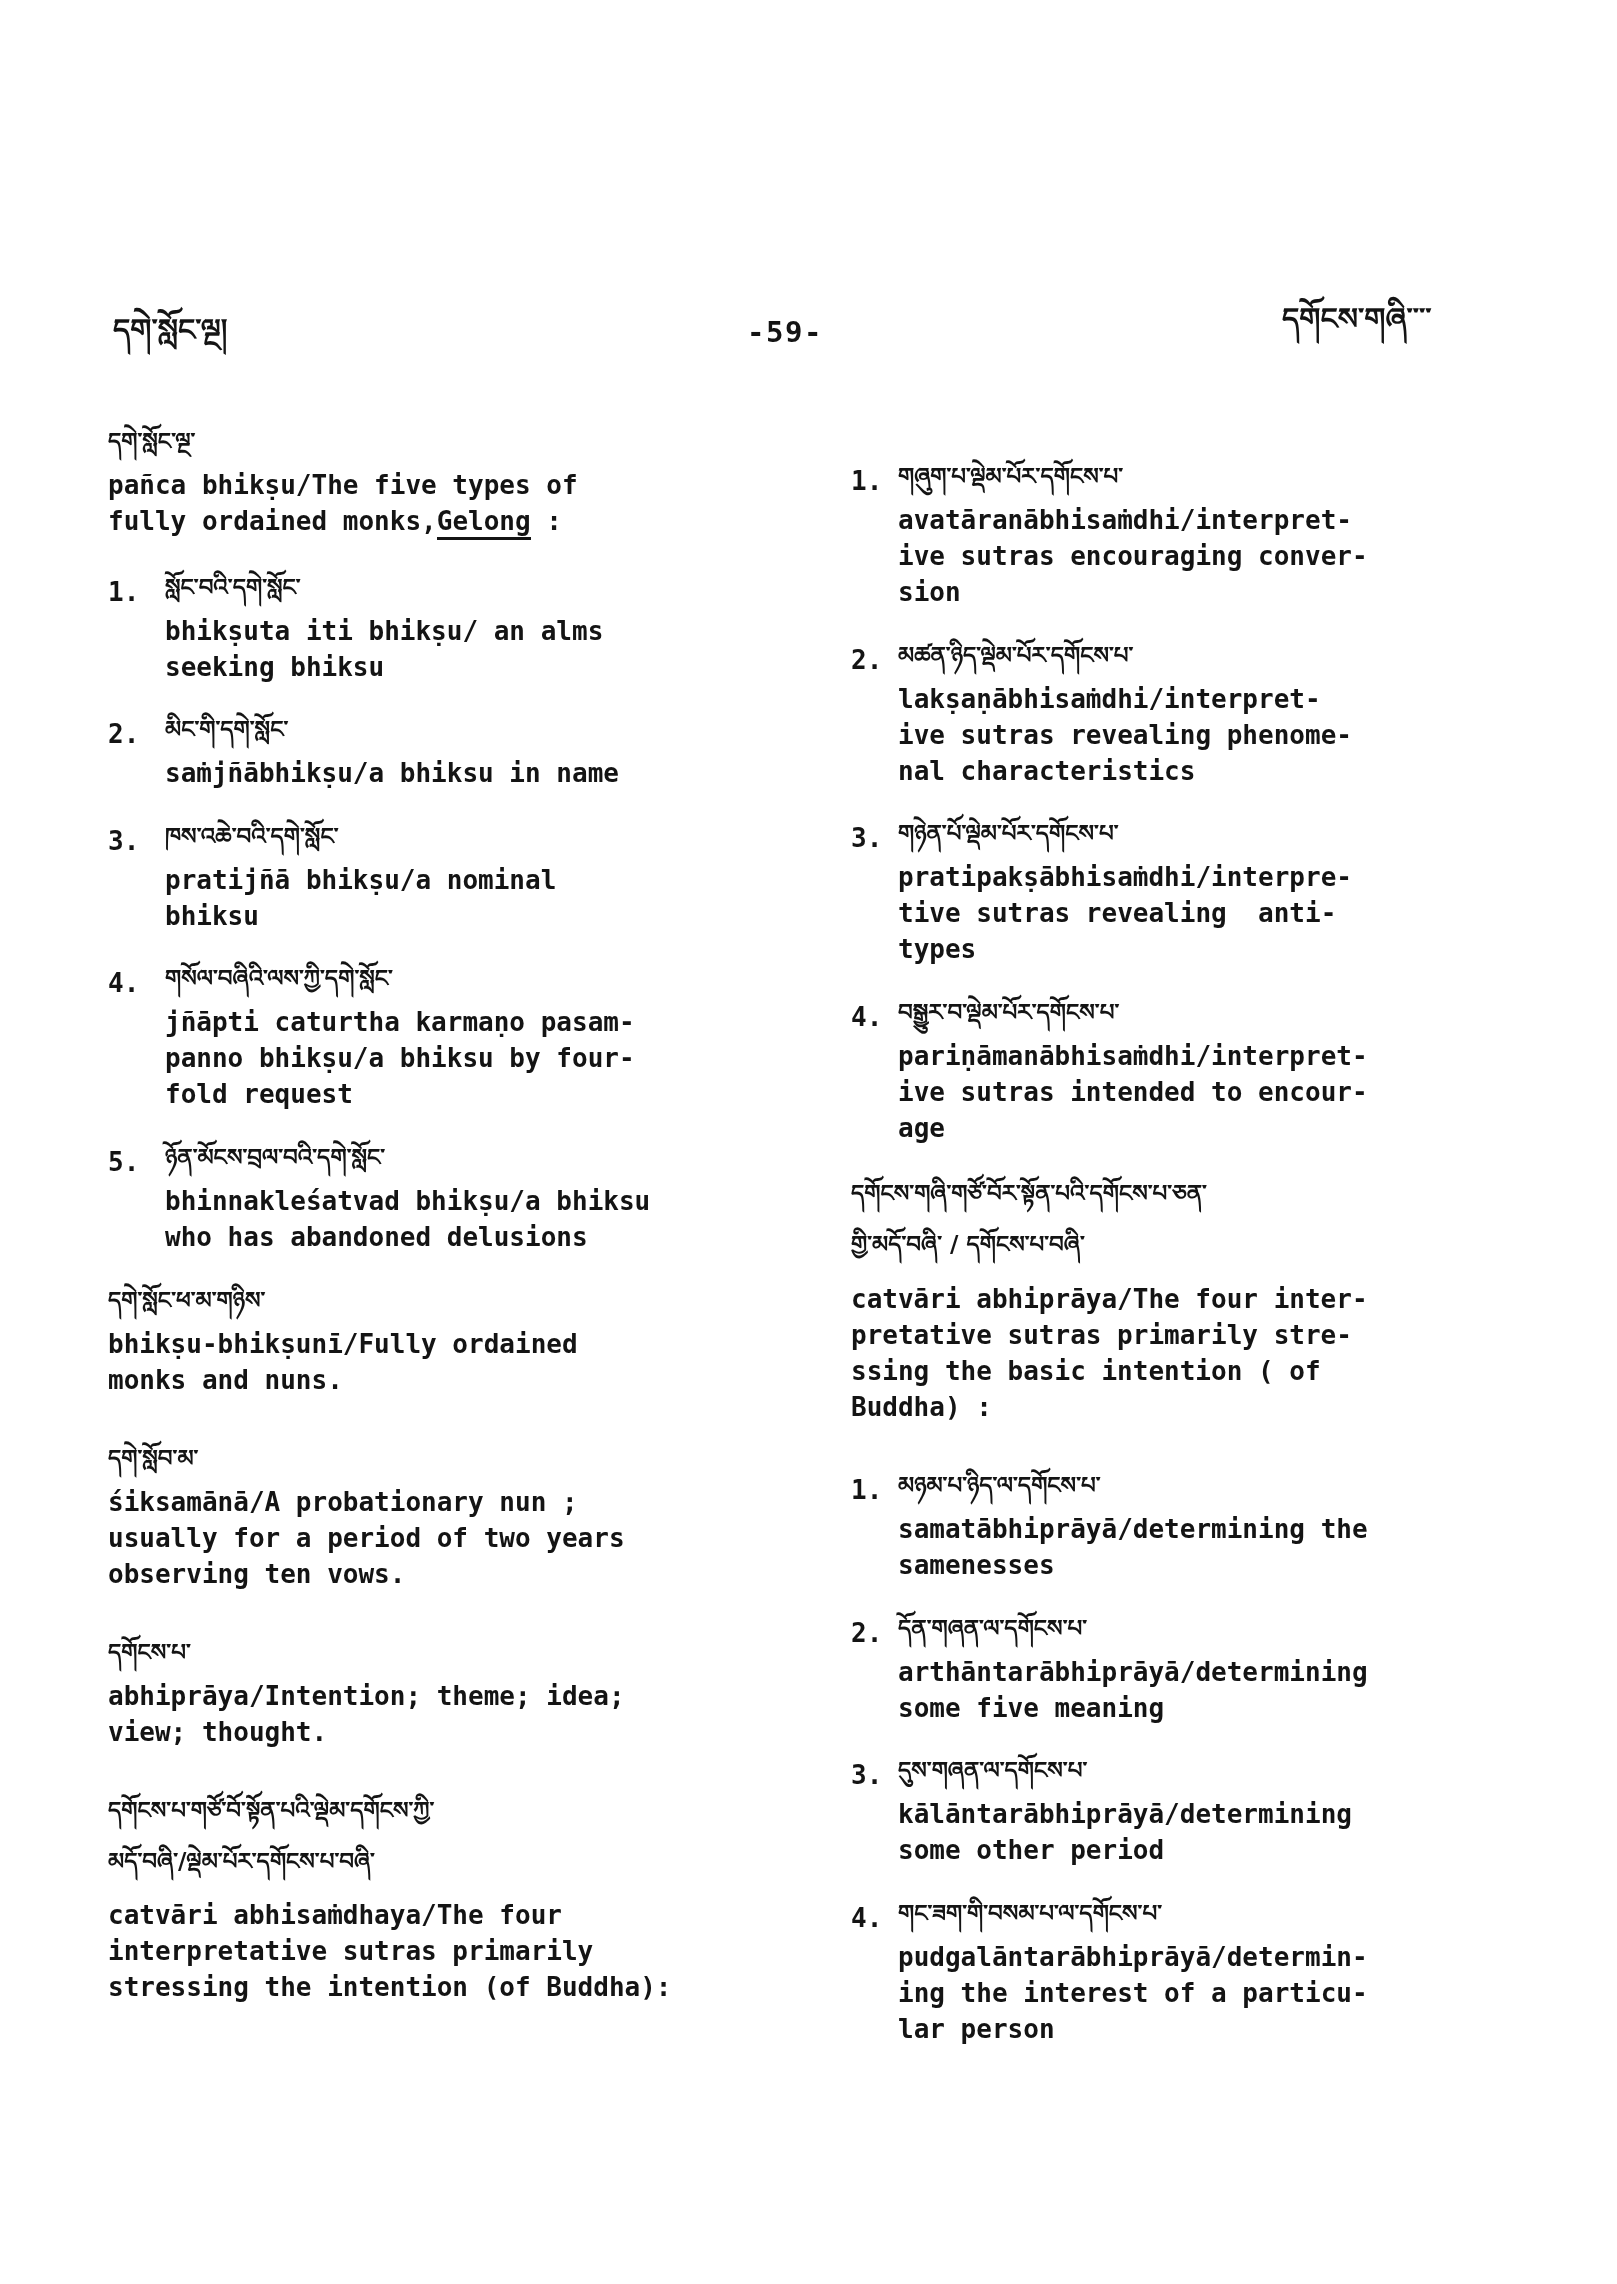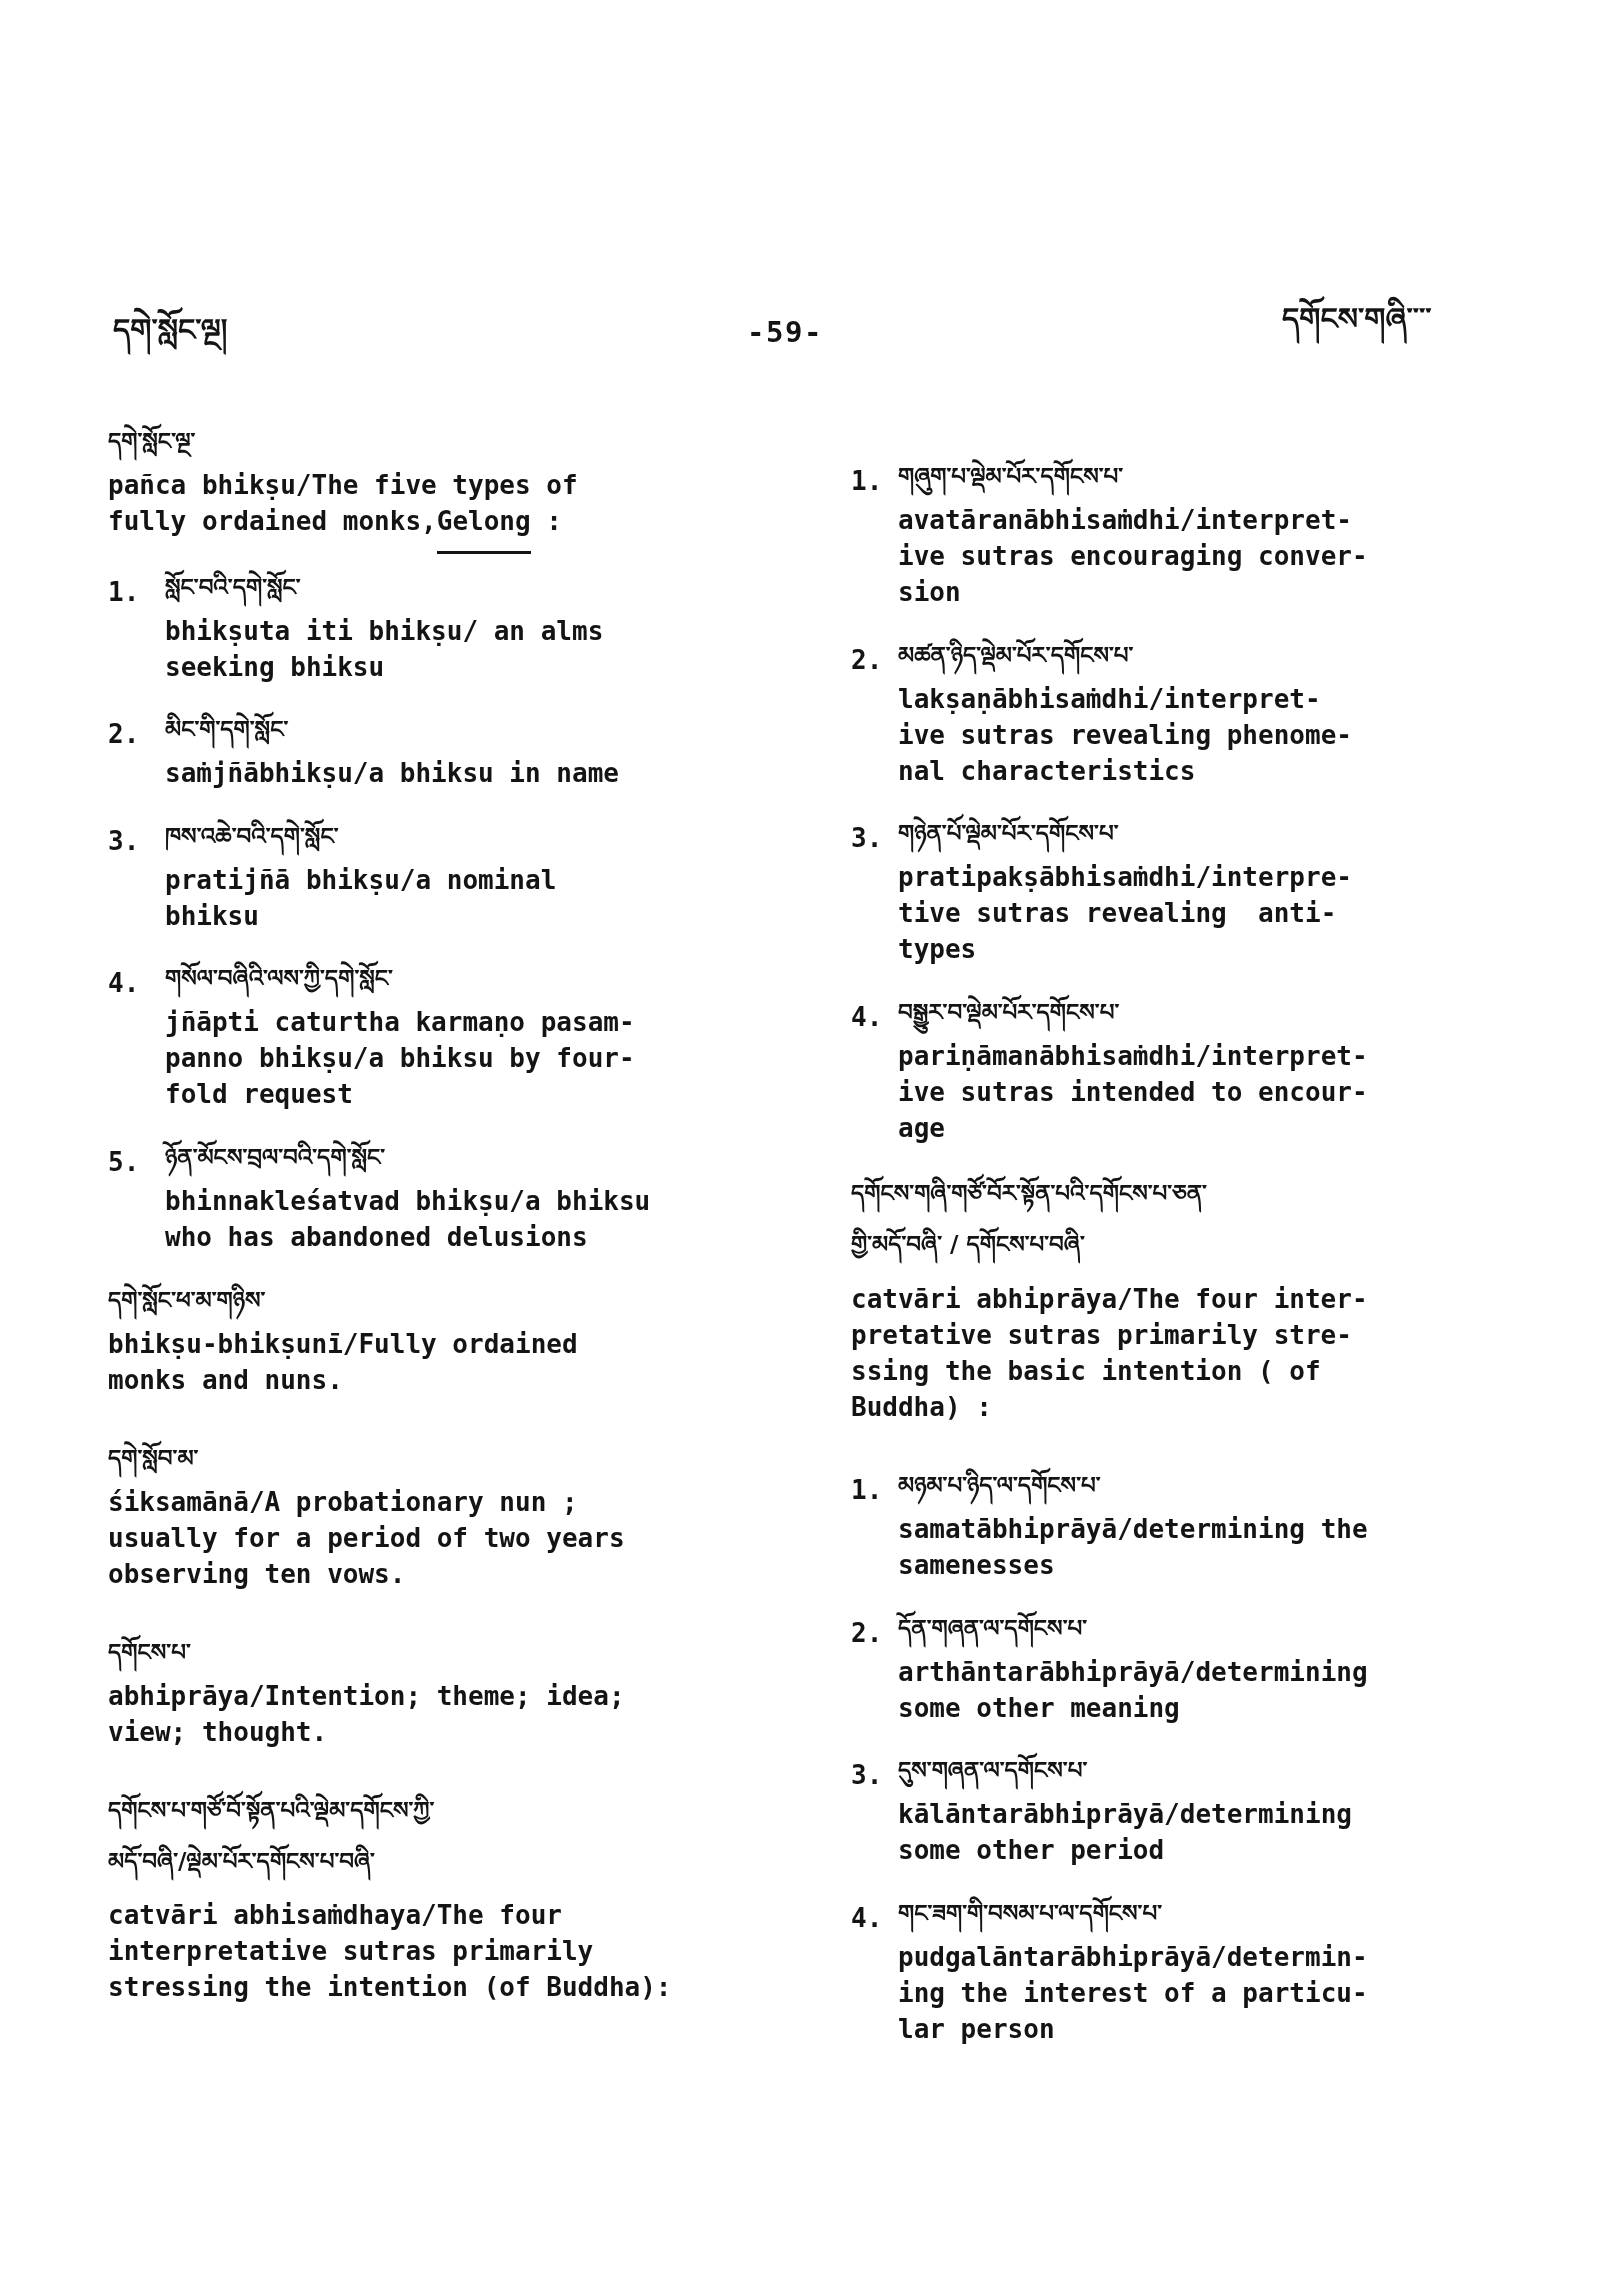--- a/index.html
+++ b/index.html
@@ -51,21 +51,21 @@
   .item{display:flex;margin-bottom:19.6px;}
   .item .num{
     flex:none;width:57px;
     font-size:26px;line-height:36px;font-weight:bold;
     padding-top:12px;
   }
   .col-right .item .num{width:47px;}
   .item .content{flex:1;}
   .uline{
     border-bottom:3px solid #141414;
-    padding-bottom:15px;
+    padding-bottom:1px;
   }
 </style>
 </head>
 <body>
 
 <div class="page">
 
   <div>
     <div class="hdr-tib hdr-left">དགེ་སློང་ལྔ།</div>
     <div class="page-num">-59-</div>
@@ -222,21 +222,21 @@
           <div class="en">samatābhiprāyā/determining the</div>
           <div class="en">samenesses</div>
         </div>
       </div>
 
       <div class="item">
         <div class="num">2.</div>
         <div class="content">
           <div class="tib">དོན་གཞན་ལ་དགོངས་པ་</div>
           <div class="en">arthāntarābhiprāyā/determining</div>
-          <div class="en">some other meaning</div>
+          <div class="en">some five meaning</div>
         </div>
       </div>
 
       <div class="item">
         <div class="num">3.</div>
         <div class="content">
           <div class="tib">དུས་གཞན་ལ་དགོངས་པ་</div>
           <div class="en">kālāntarābhiprāyā/determining</div>
           <div class="en">some other period</div>
         </div>

